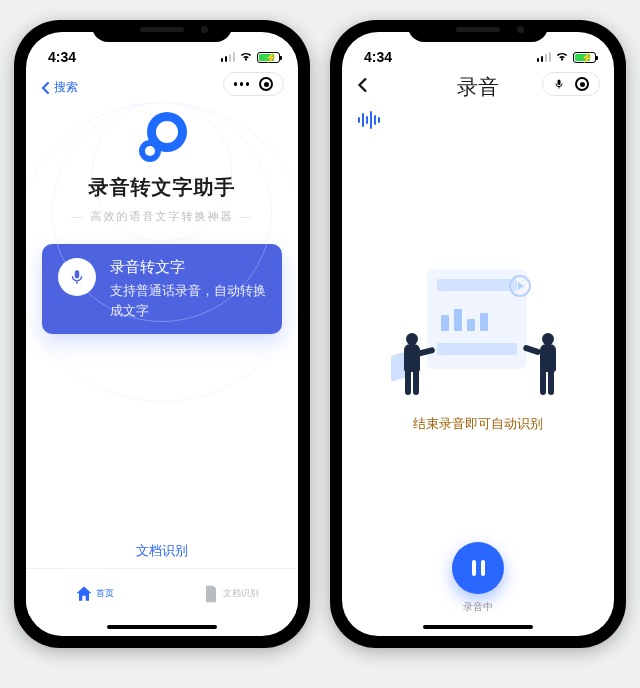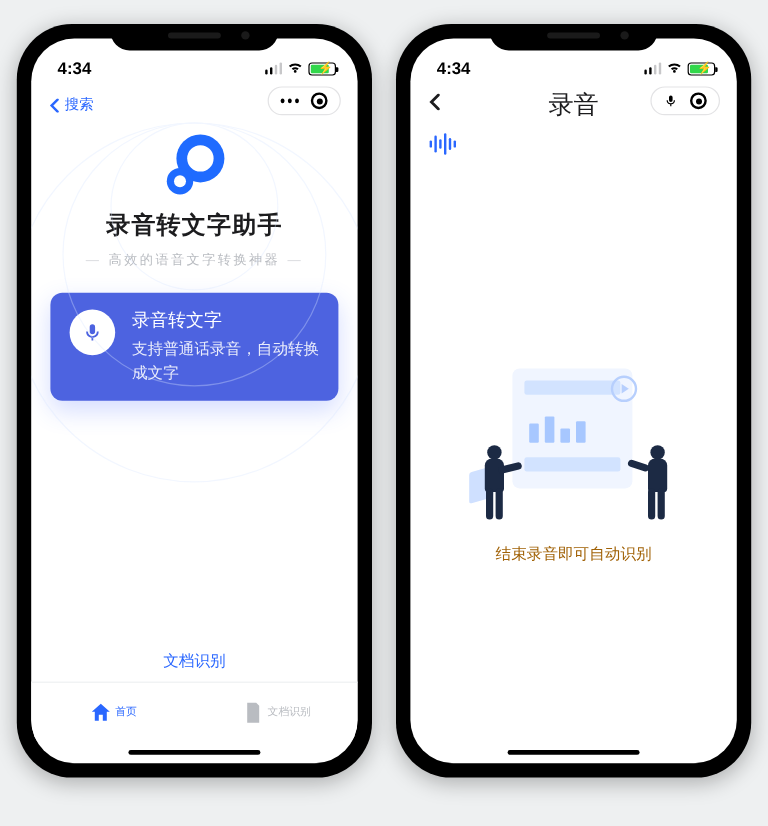--- a/index.html
+++ b/index.html
@@ -322,17 +322,26 @@
           <div class="head"></div>
             <div class="body"></div>
           <div class="arm"></div>
             <div class="leg l"></div>
             <div class="leg r"></div>
         </div>
       </div>
       <div class="caption">结束录音即可自动识别</div>
     </div>
 
+    <div class="recbtn-wrap">
+      <div class="recbtn">
+        <span class="pause">
+            <i></i>
+            <i></i>
+          </span>
+      </div>
+      <div class="reclabel">录音中</div>
+    </div>
     <div class="home-ind">
         <i></i>
       </div>
   </div>
 </div>
 
 </body></html>

